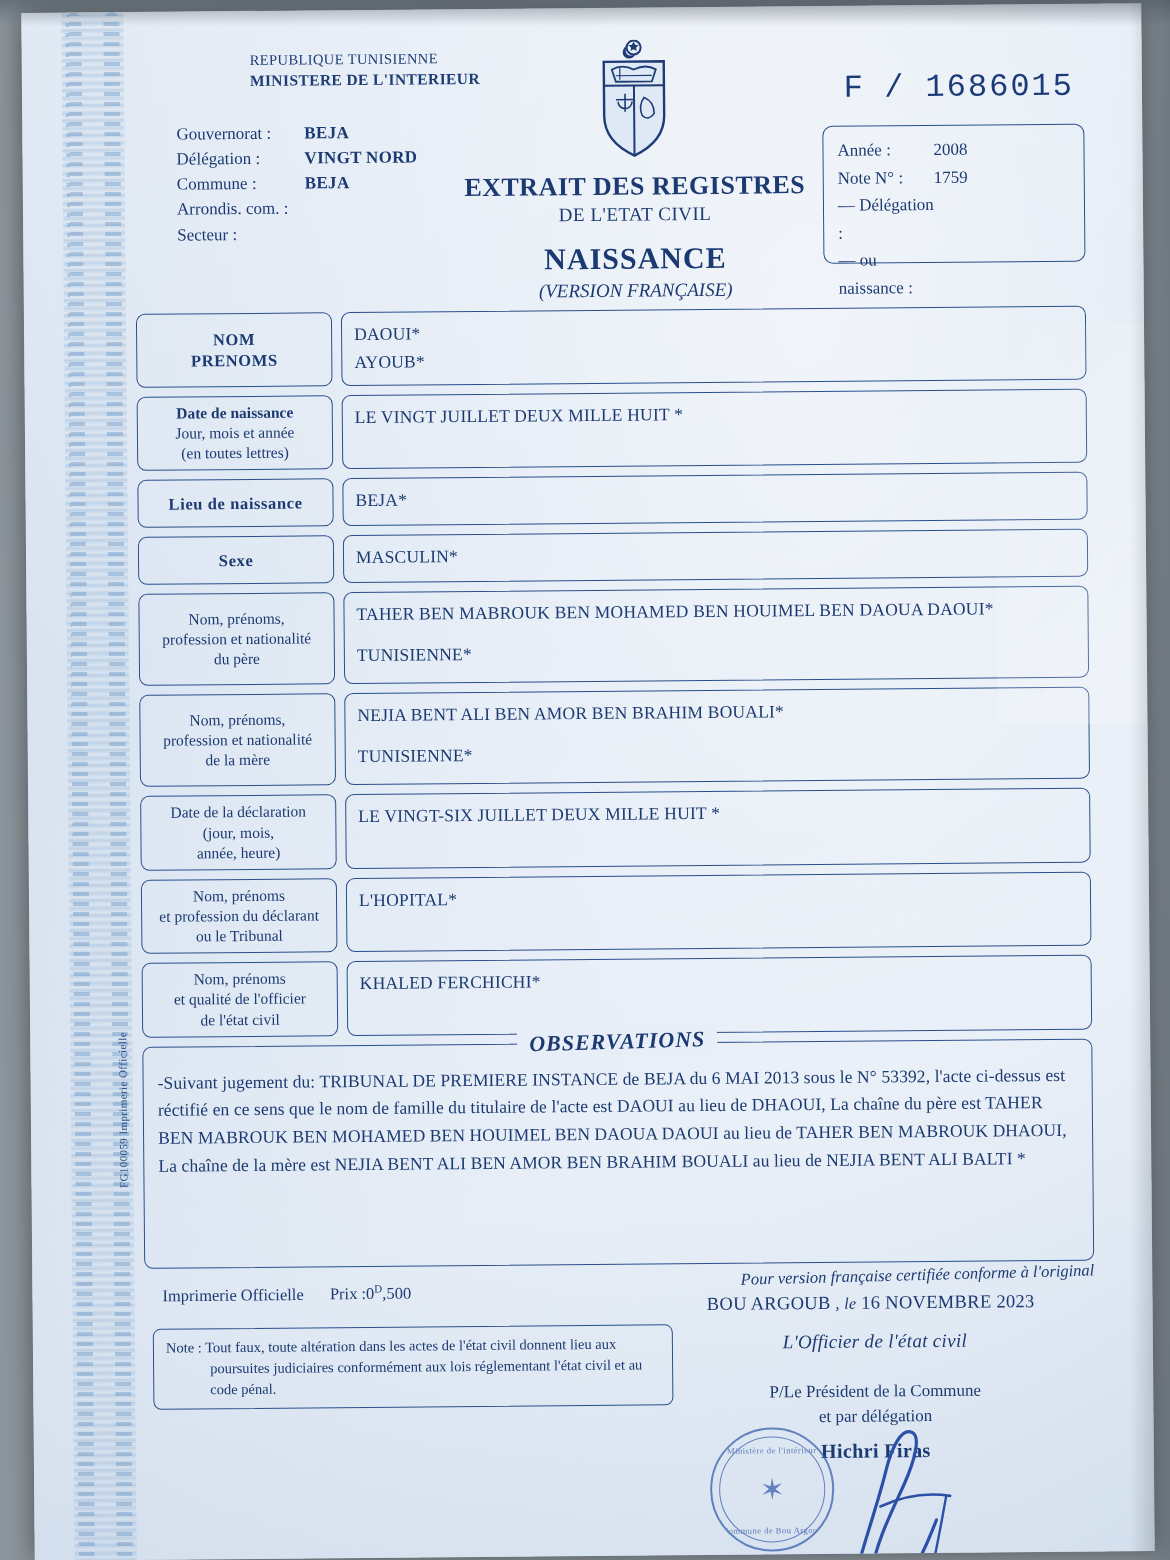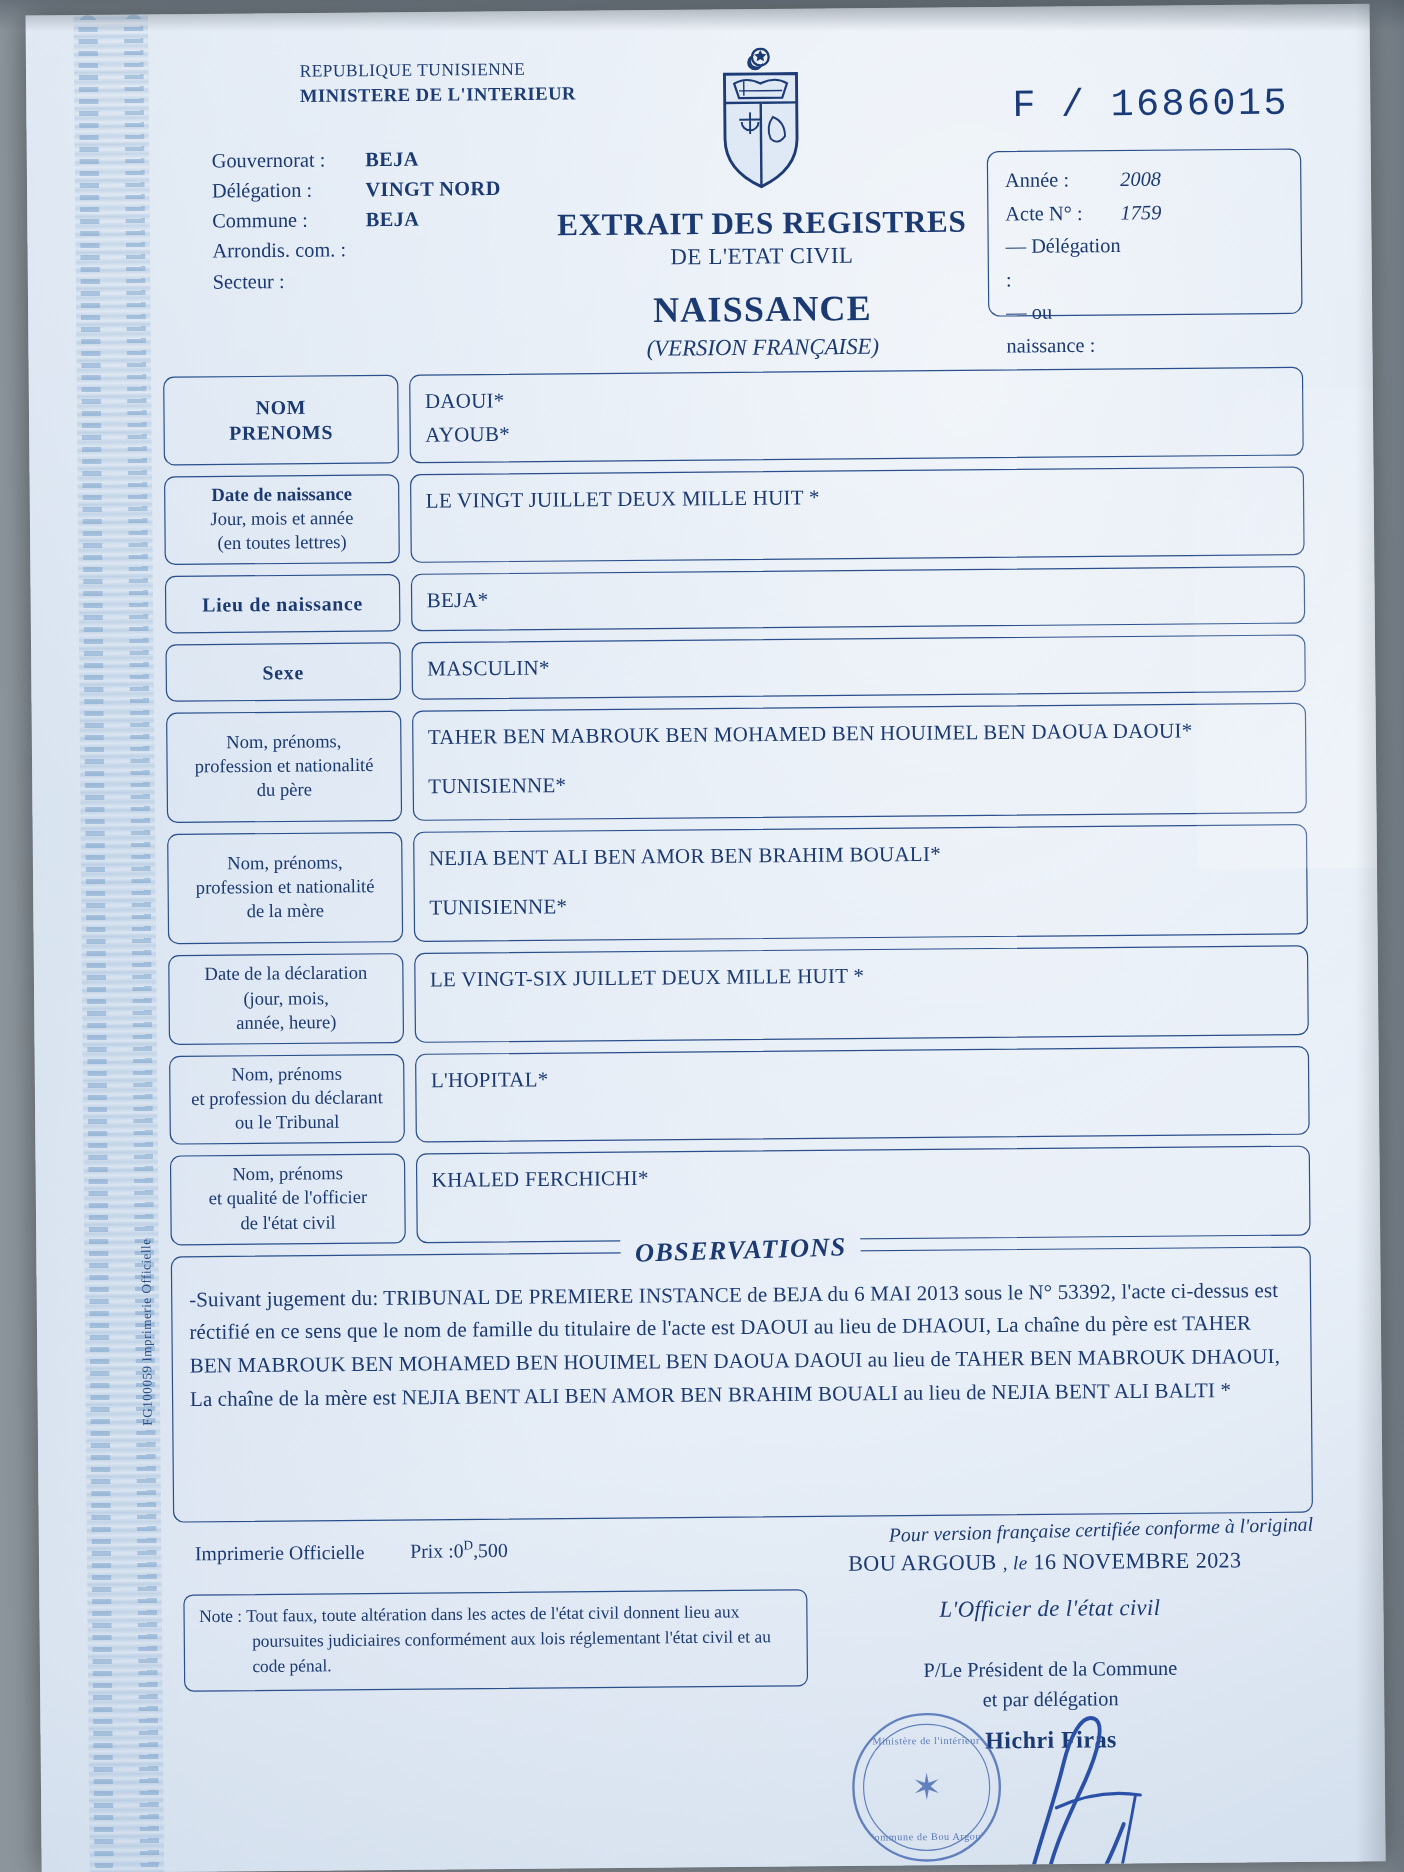--- a/index.html
+++ b/index.html
@@ -152,21 +152,21 @@
     height: 138px;
     border: 1.6px solid #2b4f8c;
     border-radius: 10px;
     padding: 10px 14px;
     box-sizing: border-box;
     font-size: 17px;
     line-height: 1.62;
   }
   .acte-row { display: flex; }
   .acte-row .k { width: 96px; }
-  .acte-row .v { font-weight: normal; font-style: italic; }
+  .acte-row .v { font-weight: normal; }
   .serial {
     position: absolute;
     right: 10px;
     top: 38px;
     font-family: "Liberation Mono", monospace;
     font-size: 32px;
     letter-spacing: 2px;
     color: #1b3b78;
   }
   .serial .f { letter-spacing: 1px; }
@@ -242,21 +242,21 @@
     position: relative;
     margin-top: 12px;
     height: 300px;
   }
   .price {
     position: absolute;
     left: 18px;
     top: 4px;
     font-size: 16.5px;
   }
-  .price .amount { margin-left: 34px; }
+  .price .amount { margin-left: 22px; }
   .price sup { font-size: 11px; }
 
   .conform {
     position: absolute;
     right: 0;
     top: -8px;
     width: 470px;
     text-align: right;
     font-size: 16.5px;
     font-style: italic;
@@ -449,21 +449,21 @@
           <span class="f">F /</span>
           <span>1686015</span>
         </div>
 
         <div class="acte-box">
           <div class="acte-row">
             <span class="k">Année :</span>
             <span class="v">2008</span>
           </div>
           <div class="acte-row">
-            <span class="k">Acte N° :</span>
+            <span class="k">Note N° :</span>
             <span class="v">1759</span>
           </div>
           <div class="acte-row">
             <span class="k">— Délégation :</span>
             <span class="v"></span>
           </div>
           <div class="acte-row">
             <span class="k">— ou naissance :</span>
             <span class="v"></span>
           </div>

